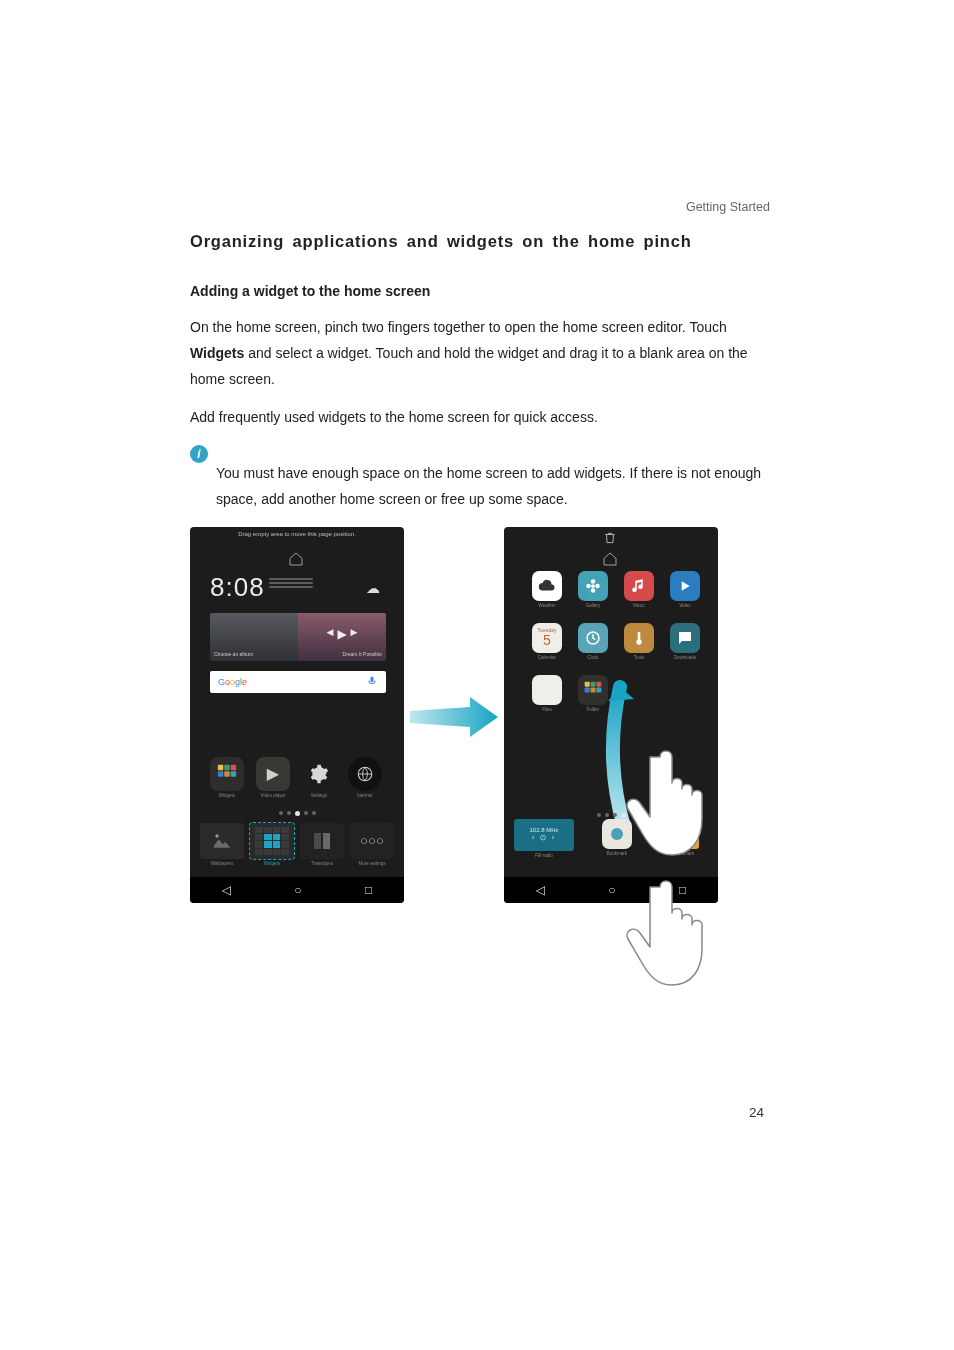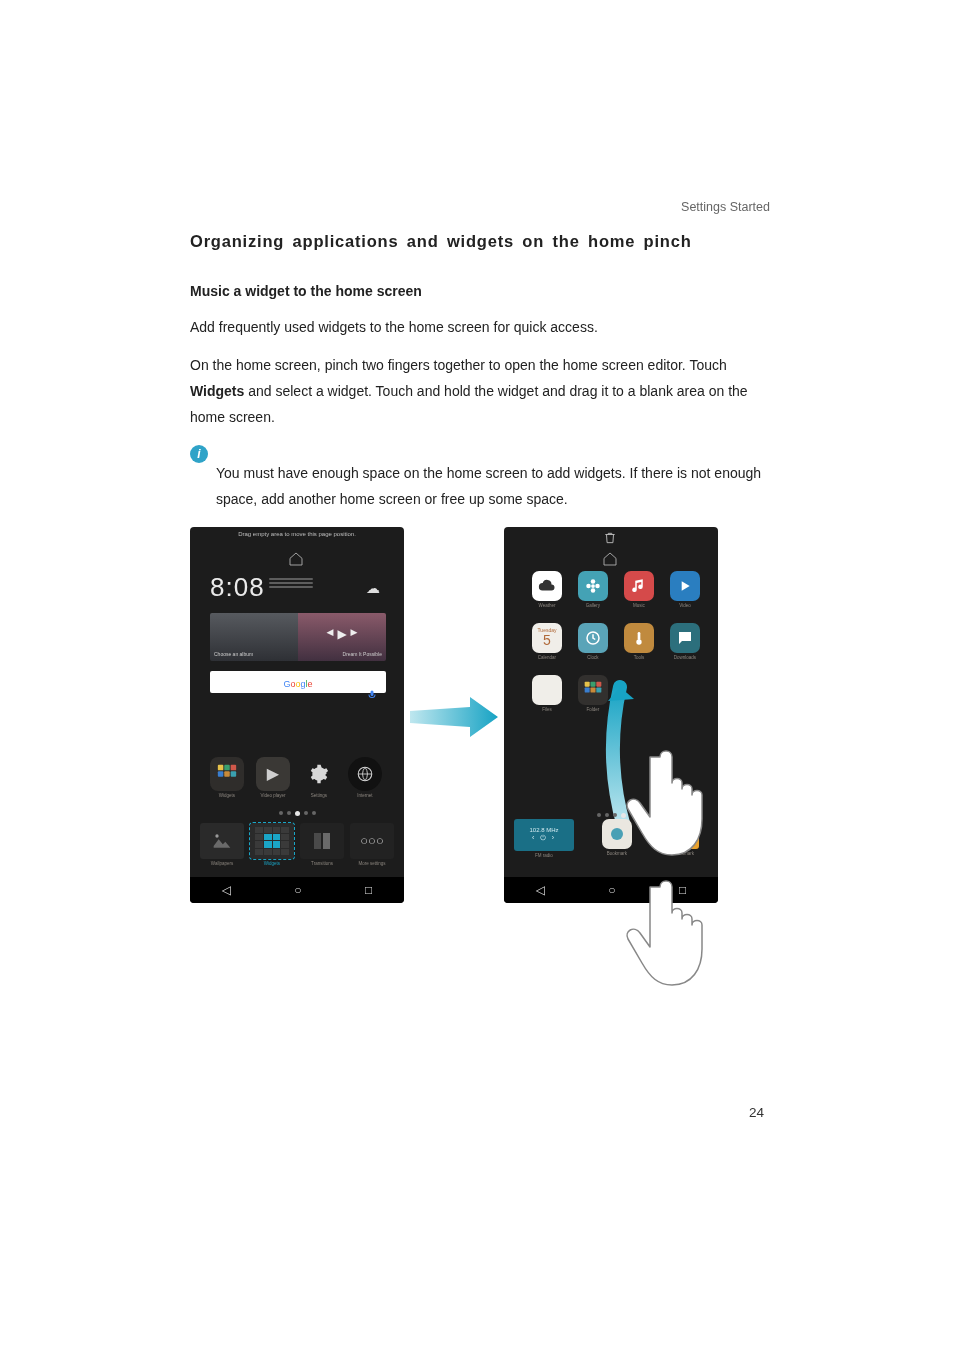--- a/index.html
+++ b/index.html
@@ -178,24 +178,23 @@
     display:flex; gap:4px; color:#eee; font-size:9px;
   }
   .l-gallery .playset .big { font-size:12px; }
   .l-google {
     position: absolute;
     left: 20px; top: 144px;
     width: 176px; height: 22px;
     background:#fff;
     border-radius: 2px;
     display:flex; align-items:center;
-    padding: 8px 8px;
+    padding: 0 8px;
     box-sizing:border-box;
     font-size: 9px;
-    flex-direction: column;
   }
   .l-google .g-text span:nth-child(1){color:#4285F4}
   .l-google .g-text span:nth-child(2){color:#EA4335}
   .l-google .g-text span:nth-child(3){color:#FBBC05}
   .l-google .g-text span:nth-child(4){color:#4285F4}
   .l-google .g-text span:nth-child(5){color:#34A853}
   .l-google .g-text span:nth-child(6){color:#EA4335}
   .l-google .mic { margin-left:auto; color:#4285F4; font-size:11px; }
 
   .l-approw {
@@ -302,31 +301,31 @@
     bottom: 230px;
     font-size: 13.5px;
     color:#333;
   }
 </style>
 </head>
 <body>
 
 <div class="page">
 
-  <div class="running-head">Settings Started</div>
+  <div class="running-head">Getting Started</div>
 
   <h2 class="section">Organizing applications and widgets on the home pinch</h2>
 
-  <h3 class="sub">Music a widget to the home screen</h3>
-
-  <p class="body">Add frequently used widgets to the home screen for quick access.</p>
+  <h3 class="sub">Adding a widget to the home screen</h3>
 
   <p class="body">
     <span>On the home screen, pinch two fingers together to open the home screen editor. Touch </span><span class="bold-inline">Widgets</span><span> and select a widget. Touch and hold the widget and drag it to a blank area on the home screen.</span>
   </p>
+
+  <p class="body">Add frequently used widgets to the home screen for quick access.</p>
 
   <div class="note-row">
     <div class="note-icon">i</div>
     <div class="note-text">You must have enough space on the home screen to add widgets. If there is not enough space, add another home screen or free up some space.</div>
   </div>
 
   <div class="illus">
 
     <div class="phone left">
       <div class="l-banner">Drag empty area to move this page position.</div>

